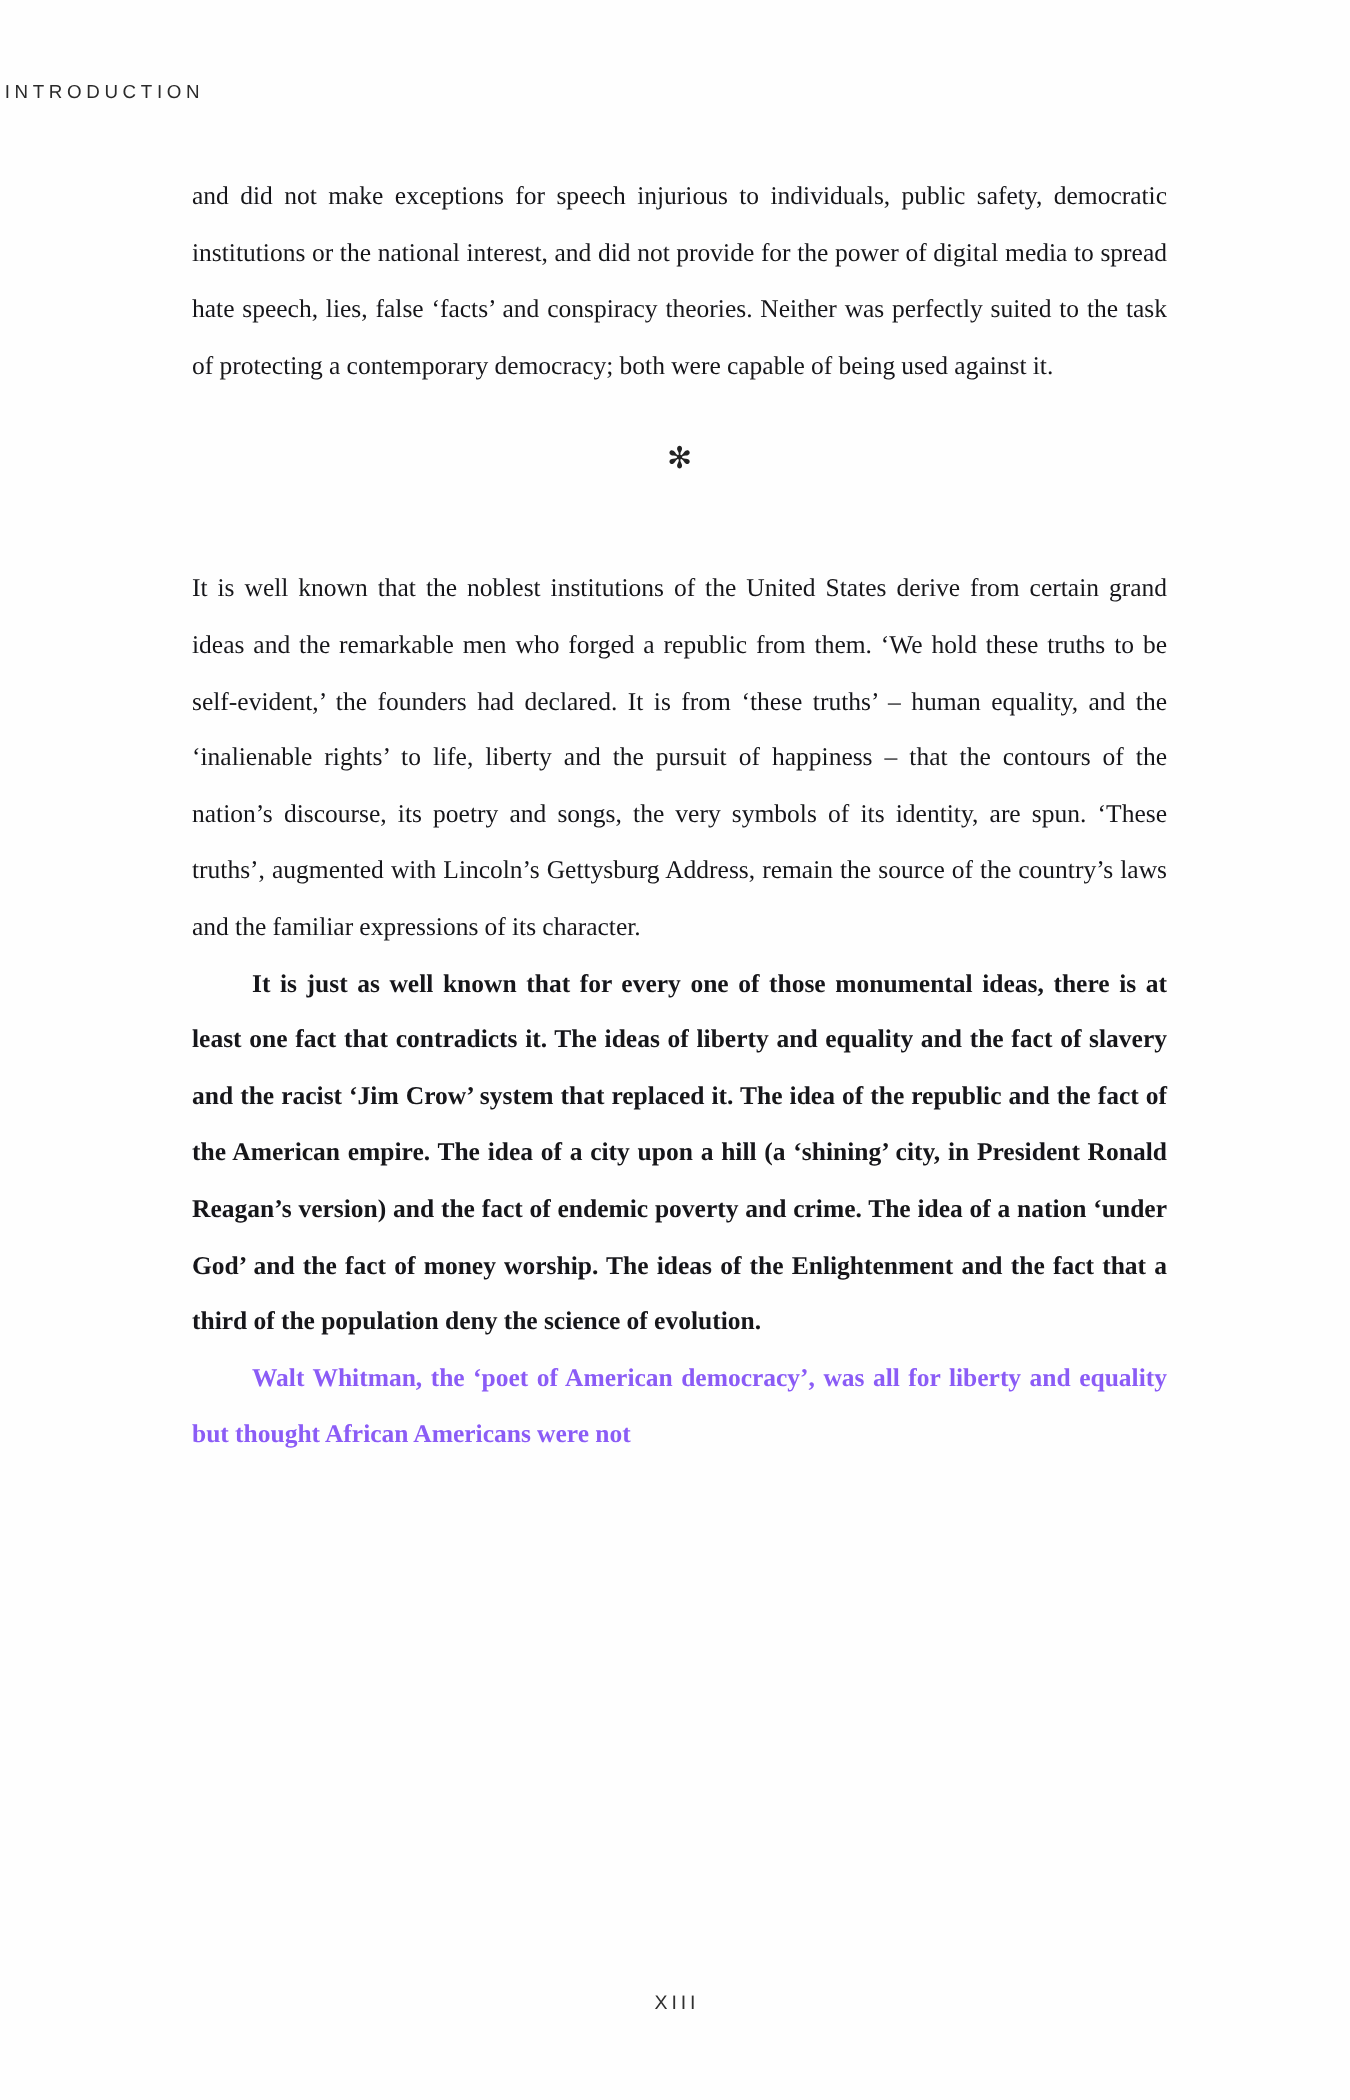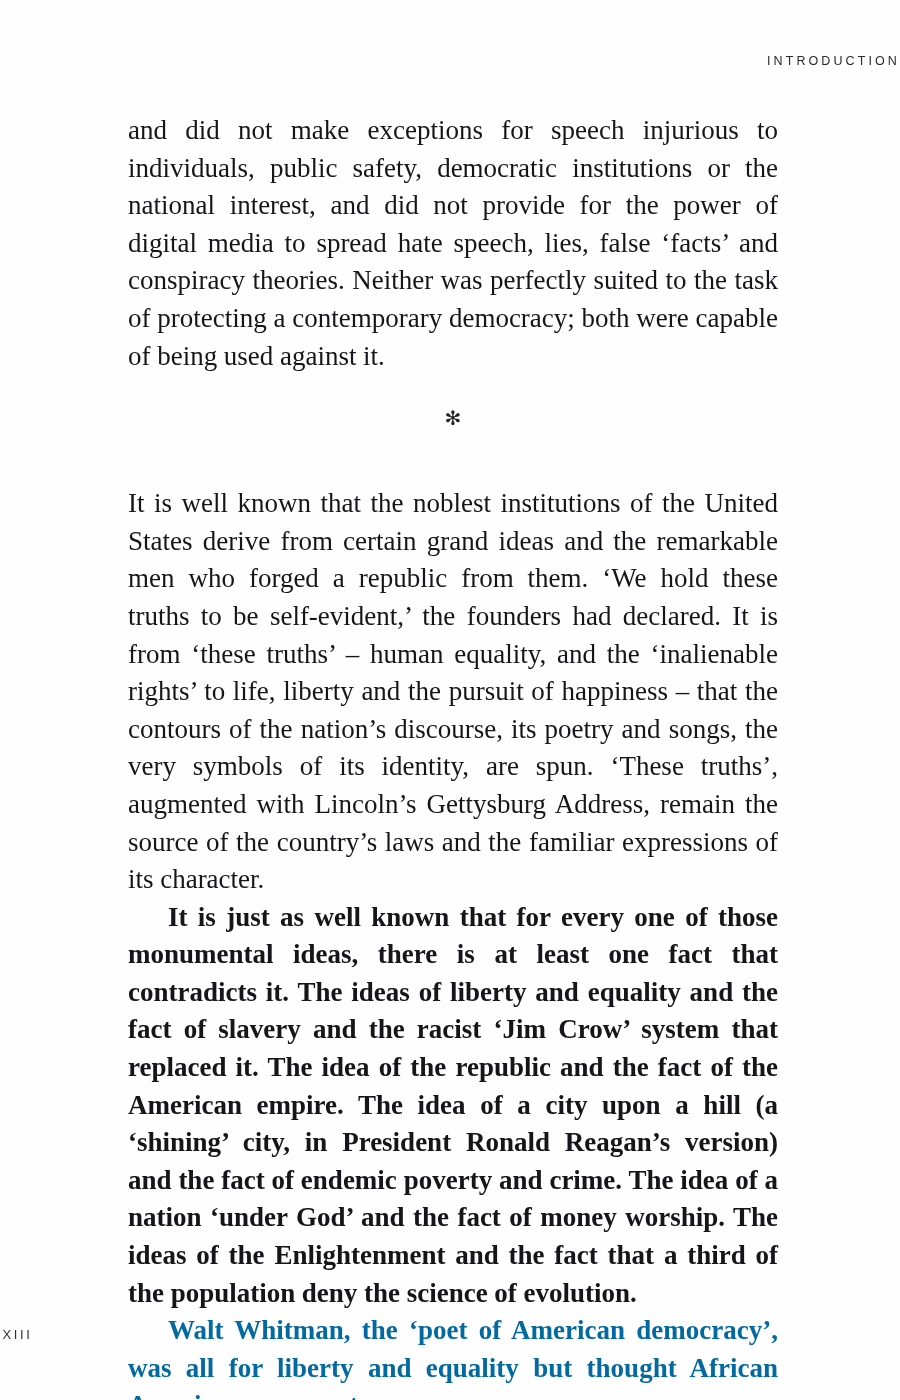--- a/index.html
+++ b/index.html
@@ -22,40 +22,40 @@
     inset: 0;
     background: #fefefe;
   }
 
   
   .running-head {
     position: absolute;
     top: 54px;
     left: 0;
     right: 0;
-    text-align: right;
+    text-align: left;
     font-family: "Liberation Sans", "DejaVu Sans", sans-serif;
     font-size: 12.5px;
     letter-spacing: 3.1px;
     text-indent: 3.1px;
     color: #2a2a2a;
     font-weight: 400;
   }
 
   
   .textblock {
     position: absolute;
     left: 128px;
     top: 112px;
     width: 650px;
   }
 
   p.para {
     margin: 0;
-    font-size: 27px;
+    font-size: 17px;
     line-height: 37.6px;
     text-align: justify;
     text-justify: inter-word;
     color: #16161a;
     hyphens: manual;
     word-spacing: -0.1px;
   }
 
   p.para.indent {
     text-indent: 40px;
@@ -78,21 +78,21 @@
     color: #232323;
     transform: translateY(0);
   }
 
   
   .folio {
     position: absolute;
     bottom: 58px;
     left: 0;
     right: 0;
-    text-align: left;
+    text-align: center;
     font-family: "Liberation Sans", "DejaVu Sans", sans-serif;
     font-size: 13px;
     letter-spacing: 2.6px;
     text-indent: 2.6px;
     color: #303030;
   }
 </style>
 </head>
 <body>
 
@@ -105,19 +105,19 @@
     <p class="para noindent" style="color: rgb(22, 22, 26);">and did not make exceptions for speech injurious to individuals, public safety, democratic institutions or the national interest, and did not provide for the power of digital media to spread hate speech, lies, false ‘facts’ and conspiracy theories. Neither was perfectly suited to the task of protecting a contemporary democracy; both were capable of being used against it.</p>
 
     <div class="divider-wrap">
       <span class="divider-glyph">✻</span>
     </div>
 
     <p class="para noindent" style="color: rgb(22, 22, 26);">It is well known that the noblest institutions of the United States derive from certain grand ideas and the remarkable men who forged a republic from them. ‘We hold these truths to be self-evident,’ the founders had declared. It is from ‘these truths’ – human equality, and the ‘inalienable rights’ to life, liberty and the pursuit of happiness – that the contours of the nation’s discourse, its poetry and songs, the very symbols of its identity, are spun. ‘These truths’, augmented with Lincoln’s Gettysburg Address, remain the source of the country’s laws and the familiar expressions of its character.</p>
 
     <p class="para indent" style="color: rgb(22, 22, 26);">It is just as well known that for every one of those monumental ideas, there is at least one fact that contradicts it. The ideas of liberty and equality and the fact of slavery and the racist ‘Jim Crow’ system that replaced it. The idea of the republic and the fact of the American empire. The idea of a city upon a hill (a ‘shining’ city, in President Ronald Reagan’s version) and the fact of endemic poverty and crime. The idea of a nation ‘under God’ and the fact of money worship. The ideas of the Enlightenment and the fact that a third of the population deny the science of evolution.</p>
 
-    <p class="para indent" style="color: #0369a1;">Walt Whitman, the ‘poet of American democracy’, was all for liberty and equality but thought African Americans were not</p>
+    <p class="para indent" style="color: #8b5cf6;">Walt Whitman, the ‘poet of American democracy’, was all for liberty and equality but thought African Americans were not</p>
 
   </div>
 
   <div class="folio">XIII</div>
 
 </div>
 
 </body></html>

